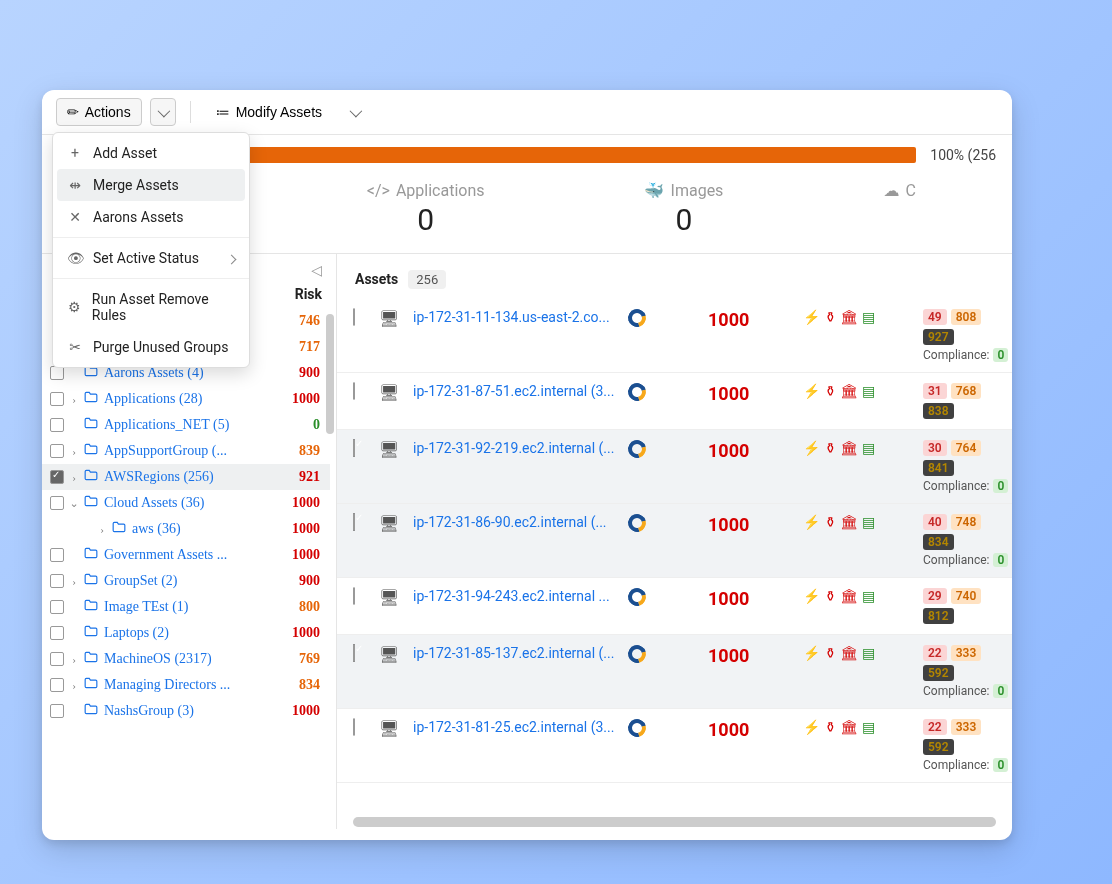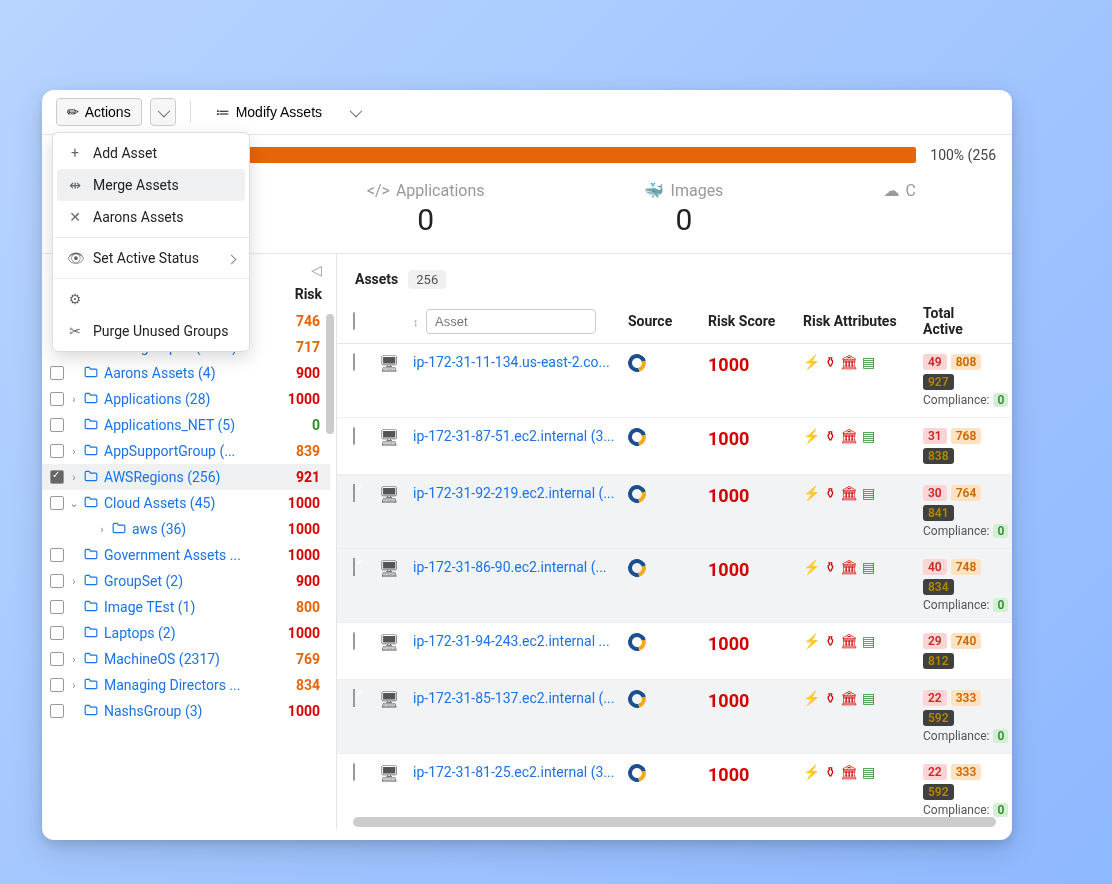--- a/index.html
+++ b/index.html
@@ -85,20 +85,21 @@
   padding: 8px 14px 4px;
 }
 .sidebar-hdr-text { color: #1a73e8; font-size: 14px; font-weight: 500; }
 .collapse-icon { color: #999; cursor: pointer; font-size: 14px; }
 .risk-hdr { text-align: right; padding: 4px 14px 6px 0; font-weight: 700; font-size: 14px; }
 .tree {
   flex: 1;
   overflow-y: auto;
   overflow-x: hidden;
   padding-right: 6px;
+  font-family: Liberation Serif, serif;
 }
 .tree-row {
   display: flex;
   align-items: center;
   padding: 5px 10px 5px 8px;
   font-size: 14px;
   gap: 4px;
 }
 .tree-row.selected { background: #eef0f1; }
 .tree-cb { width: 14px; height: 14px; border: 1px solid #999; border-radius: 2px; flex-shrink: 0; cursor: pointer; }
@@ -238,20 +239,21 @@
       </div>
       <div class="menu-sep"></div>
       <div class="menu-item">
         <span class="mi-icon">👁</span>
         <span>Set Active Status</span>
         <span class="sub-arrow"><span class="icon-chev-right"></span></span>
       </div>
       <div class="menu-sep"></div>
       <div class="menu-item">
         <span class="mi-icon">⚙</span>
+        <span>Run Asset Remove Rules</span>
       </div>
       <div class="menu-item">
         <span class="mi-icon">✂</span>
         <span>Purge Unused Groups</span>
       </div>
     </div>
   </div>
 
   <div class="coverage-row">
     <span class="coverage-label">Scan Coverage</span>
@@ -356,21 +358,21 @@
               </svg></span>
             <span class="tree-label">AWSRegions (256)</span>
             <span class="tree-risk" style="color:#d40000">921</span>
           </div>
           <div class="tree-row">
             <span class="tree-cb"></span>
             <span class="tree-exp">⌄</span>
             <span class="folder-icon"><svg class="folder-svg" viewBox="0 0 24 20" fill="none" stroke="#1a73e8" stroke-width="2">
                 <path d="M2 4a2 2 0 012-2h5l2 3h9a2 2 0 012 2v9a2 2 0 01-2 2H4a2 2 0 01-2-2V4z"></path>
               </svg></span>
-            <span class="tree-label">Cloud Assets (45)</span>
+            <span class="tree-label">Cloud Assets (36)</span>
             <span class="tree-risk" style="color:#d40000">1000</span>
           </div>
           <div class="tree-row">
             <span style="width:14px;flex-shrink:0"></span>
             <span class="pad1"></span>
             <span class="tree-exp">›</span>
             <span class="folder-icon"><svg class="folder-svg" viewBox="0 0 24 20" fill="none" stroke="#1a73e8" stroke-width="2">
                 <path d="M2 4a2 2 0 012-2h5l2 3h9a2 2 0 012 2v9a2 2 0 01-2 2H4a2 2 0 01-2-2V4z"></path>
               </svg></span>
             <span class="tree-label">aws (36)</span>
@@ -440,32 +442,20 @@
             <span class="tree-risk" style="color:#d40000">1000</span>
           </div>
         </div>
       <div class="scrollbar-fake"></div>
     </div>
 
     <div class="main-col">
       <div class="main-hdr">
         <span class="main-title">Assets</span>
         <span class="main-count">256</span>
-      </div>
-      <div class="table-hdr">
-        <span class="cb-col"><span class="row-cb"></span></span>
-        <span class="icon-col"></span>
-        <span class="asset-col">
-          <span class="sort-icon">↕</span>
-          <input class="asset-input" placeholder="Asset" style="">
-        </span>
-        <span class="source-col">Source</span>
-        <span class="risk-col">Risk Score</span>
-        <span class="attr-col">Risk Attributes</span>
-        <span class="badges-col">Total Active</span>
       </div>
       <div class="tbody" id="tbody">
           <div class="row">
             <span class="cb-col"><span class="row-cb"></span></span>
             <span class="icon-col host-icon">🖥</span>
             <span class="asset-col asset-name">ip-172-31-11-134.us-east-2.co...</span>
             <span class="source-col"><span class="source-icon"></span></span>
             <span class="risk-col risk-score">1000</span>
             <span class="attr-col attr-icons">
               <span>⚡</span>

